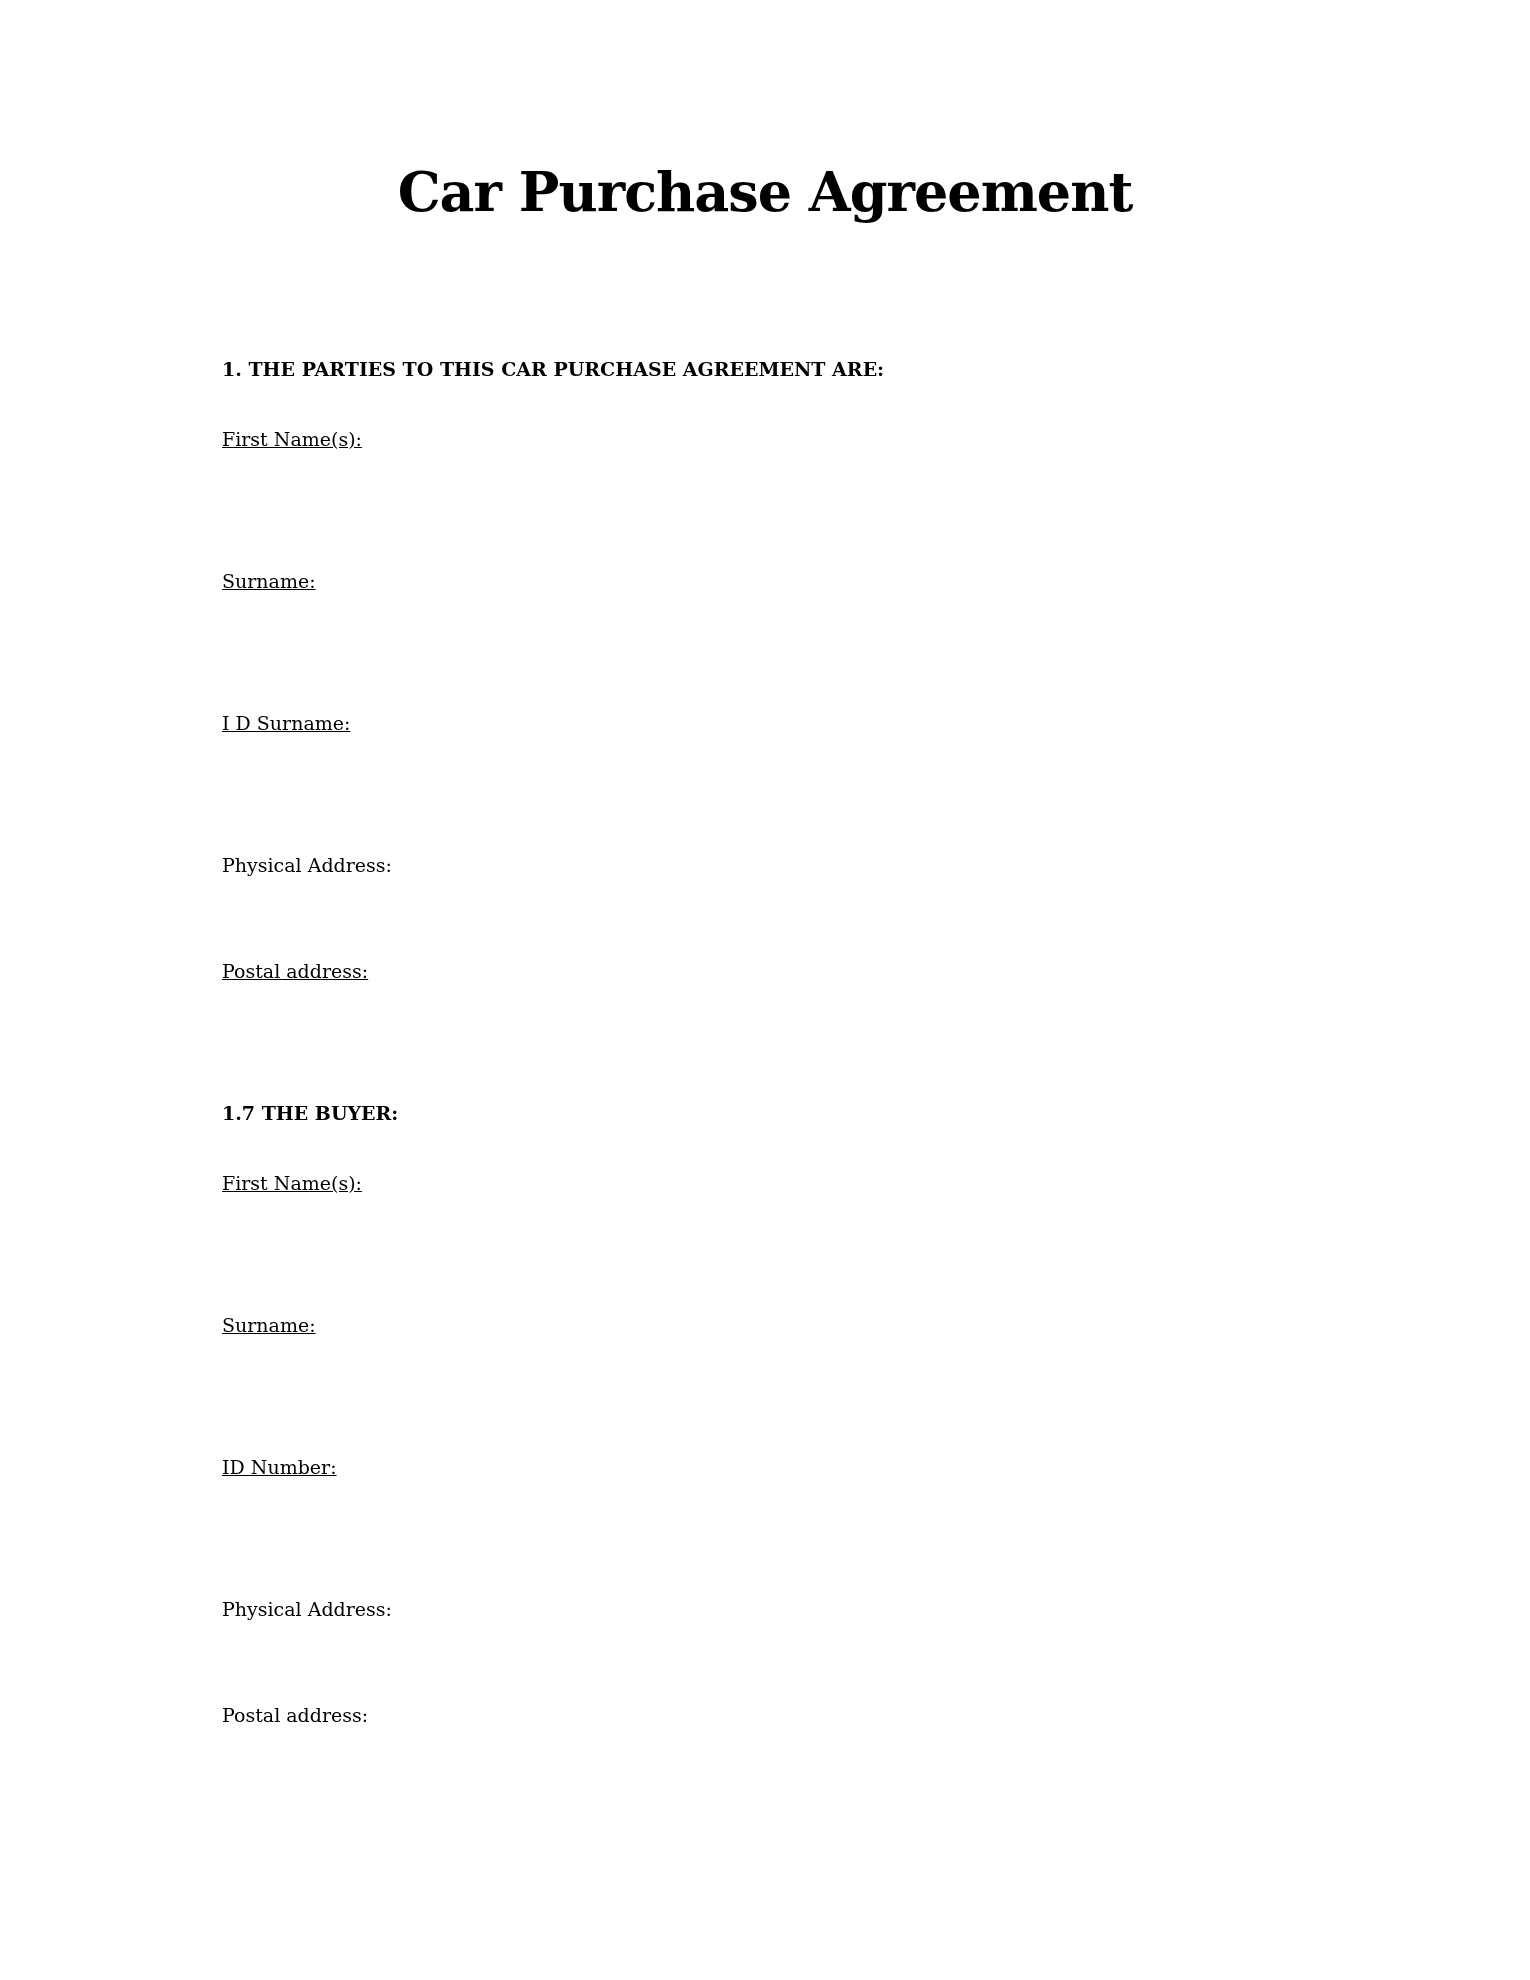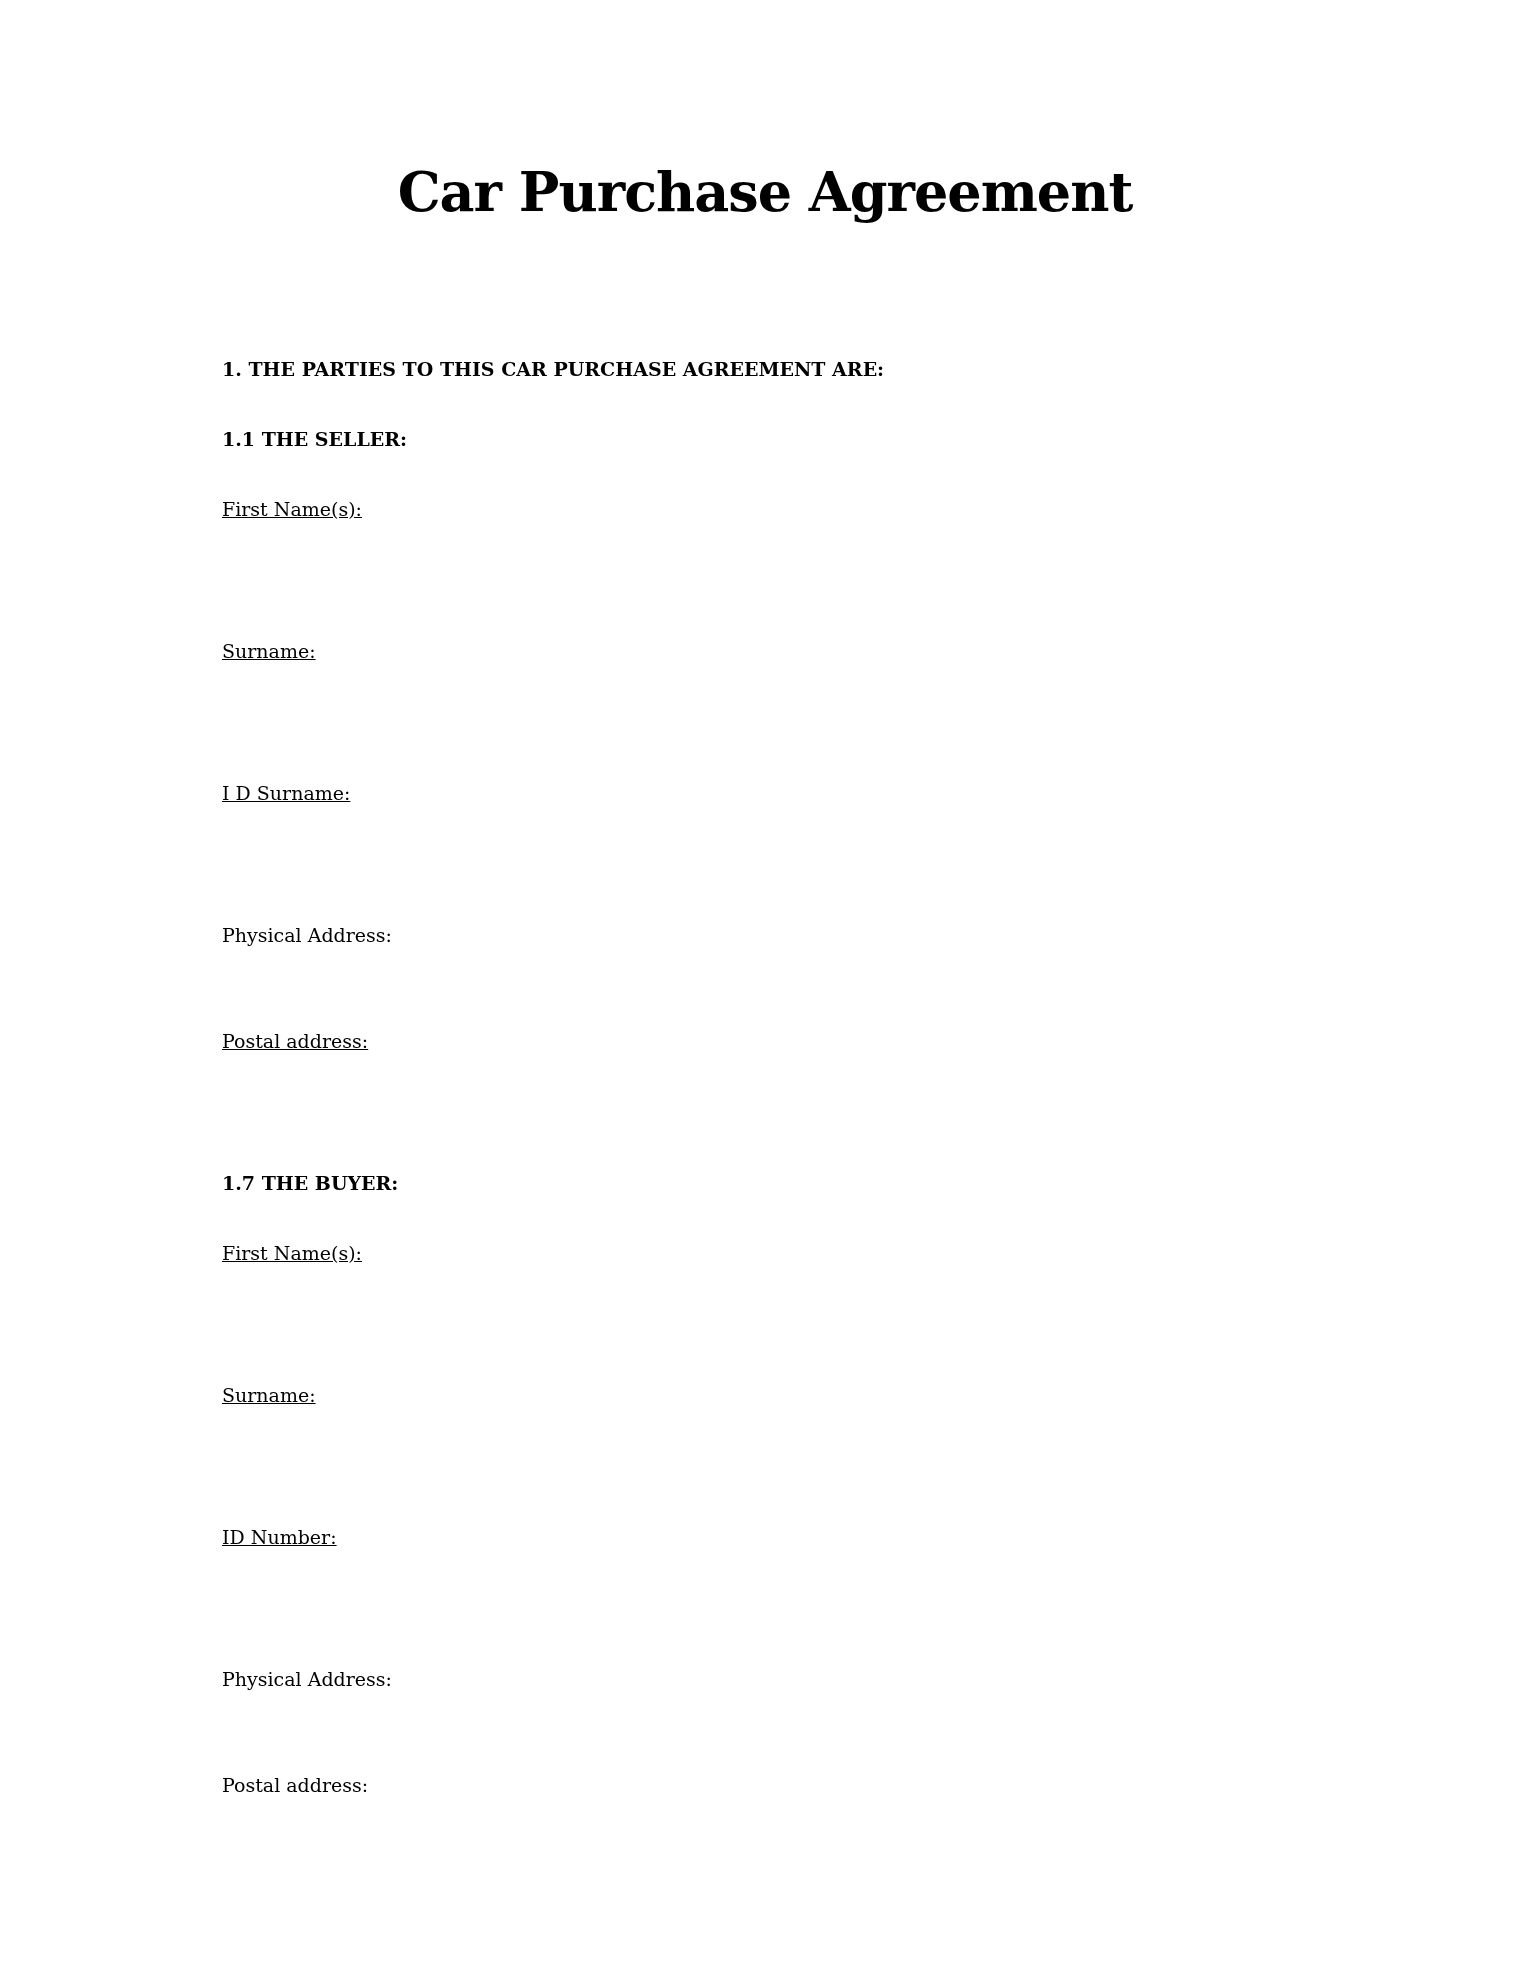--- a/index.html
+++ b/index.html
@@ -43,21 +43,20 @@
 </head>
 <body>
 
 <div class="page">
   <h1 class="doc-title">Car Purchase Agreement</h1>
 
   <div class="content">
 
     <p class="line bold first-heading">1. THE PARTIES TO THIS CAR PURCHASE AGREEMENT ARE:</p>
 
-    <p class="line bold">1.1 THE SELLER:</p>
 
     <p class="line sp-blank">First Name(s):</p>
 
     <p class="line sp-blank">Surname:</p>
 
     <p class="line sp-blank">I D Surname:</p>
 
     <p class="line sp-half">Physical Address:</p>
 
     <p class="line sp-blank">Postal address:</p>

